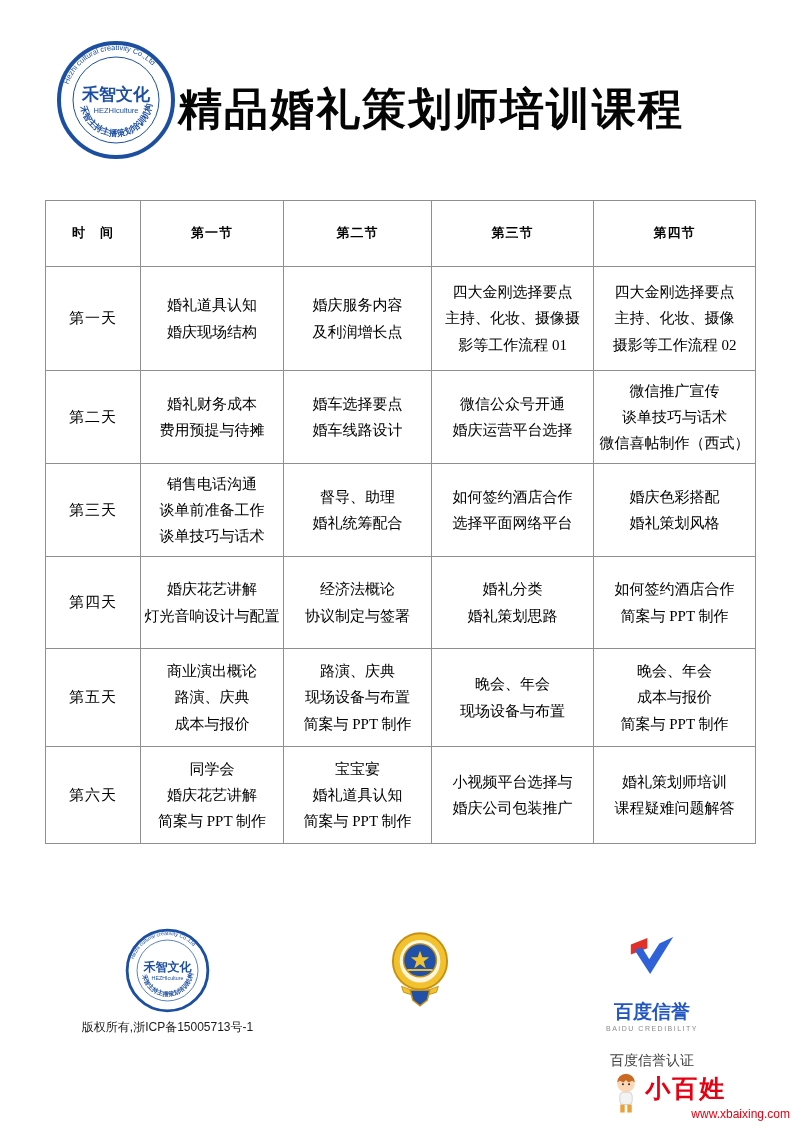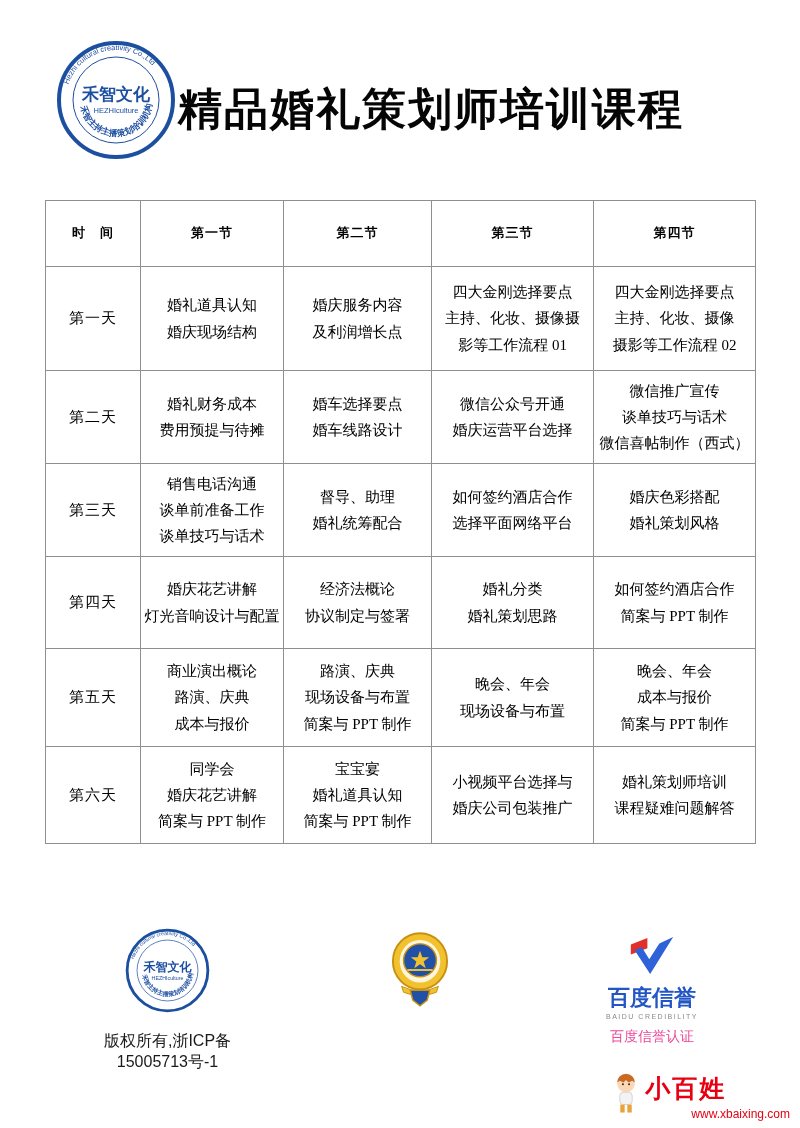--- a/index.html
+++ b/index.html
@@ -32,25 +32,25 @@
   tr.rh2 { height:93px; }
   tr.rh3 { height:93px; }
   tr.rh4 { height:92px; }
   tr.rh5 { height:98px; }
   tr.rh6 { height:97px; }
 
   
   .footer-left  { position:absolute; left:70px;  top:928px; width:195px; text-align:center; }
   .footer-center{ position:absolute; left:300px; top:932px; width:240px; text-align:center; }
   .footer-right { position:absolute; left:562px; top:936px; width:180px; text-align:center; }
-  .copyright-text { margin-top:14px; font-size:16px; color:#1a1a1a; font-family:"Liberation Sans", sans-serif; }
+  .copyright-text { margin-top:2px; font-size:12px; color:#1a1a1a; font-family:"Liberation Sans", sans-serif; }
   .police-text   { margin-top:14px; font-size:15px; font-weight:bold; color:#000; font-family:"Liberation Sans", sans-serif; }
-  .baidu-name { margin-top:4px; font-size:22px; font-weight:bold; color:#2356c5; font-family:"Liberation Sans", sans-serif; }
+  .baidu-name { margin-top:20px; font-size:19px; font-weight:bold; color:#2356c5; font-family:"Liberation Sans", sans-serif; }
   .baidu-en   { font-size:7px; letter-spacing:1.5px; color:#8a8a8a; font-family:"Liberation Sans", sans-serif; }
-  .baidu-cert { margin-top:8px; font-size:14px; color:#ec4899; font-family:Liberation Sans, sans-serif; }
+  .baidu-cert { margin-top:20px; font-size:14px; color:#404040; font-family:Liberation Sans, sans-serif; }
 
   
   .watermark { position:absolute; right:10px; top:1072px; display:flex; align-items:flex-start; }
   .wm-texts { margin-left:4px; text-align:left; }
   .wm-name { font-size:25px; font-weight:bold; color:#e60012; letter-spacing:2px;
     font-family:"Liberation Sans", sans-serif; text-shadow:0 0 2px #fff; }
   .wm-url  { font-size:12px; color:#e60012; font-family:"Liberation Sans", sans-serif; margin-top:2px;margin-left:46px; }
 </style>
 </head>
 <body>

